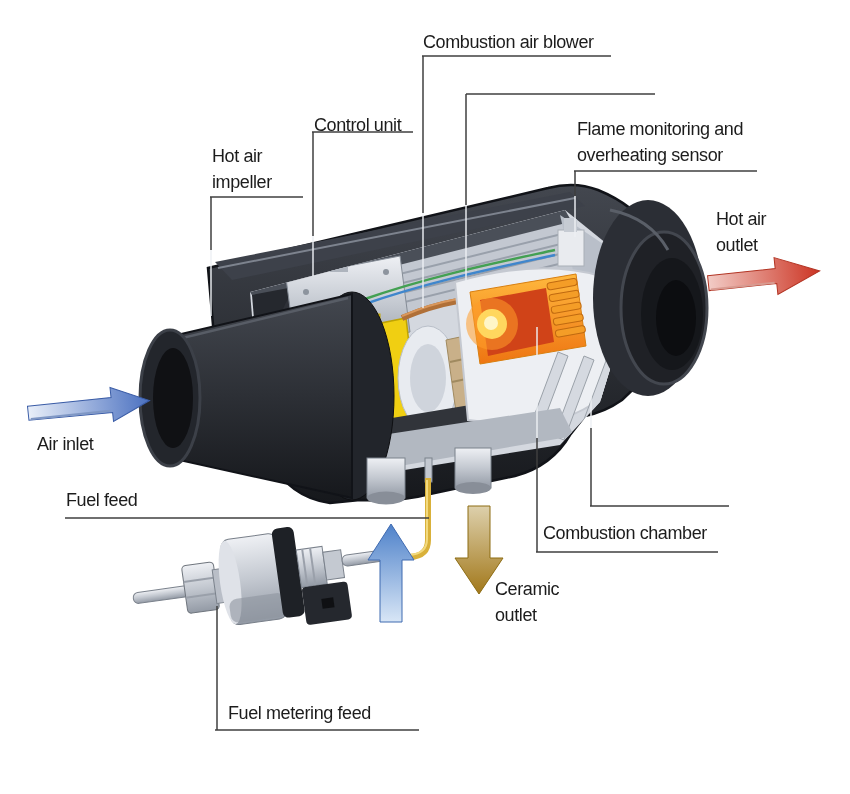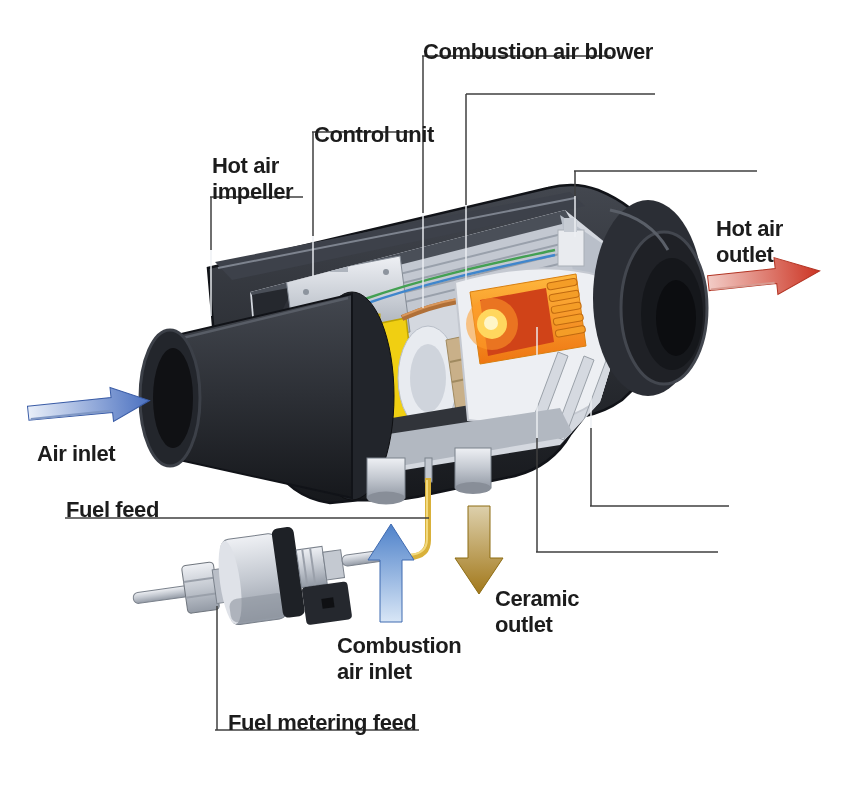--- a/index.html
+++ b/index.html
@@ -1,20 +1,20 @@
 <!DOCTYPE html>
 <html><head>
 <meta charset="utf-8">
 <style>
   html,body{margin:0;padding:0;background:#ffffff;}
   #stage{position:relative;width:850px;height:794px;background:#ffffff;overflow:hidden;
          font-family:"Liberation Sans", sans-serif;}
   #art{position:absolute;left:0;top:0;}
-  .label{position:absolute;font-size:22px;line-height:26px;color:#1c1c1c;
-         letter-spacing:-0.4px;white-space:pre-line;font-weight:bold;margin-top:10px;}
+  .label{position:absolute;font-size:18px;line-height:26px;color:#1c1c1c;
+         letter-spacing:-0.4px;white-space:pre-line;font-weight:normal;}
 </style>
 </head>
 <body>
 
 <div id="stage">
 
 <svg id="art" width="850" height="794" viewBox="0 0 850 794">
   <defs>
     <linearGradient id="silver" x1="0" y1="0" x2="0" y2="1">
       <stop offset="0" stop-color="#eef0f4"></stop>
@@ -234,25 +234,26 @@
     <line x1="313" y1="236" x2="313" y2="276"></line>
     <line x1="575" y1="196" x2="575" y2="237"></line>
     <line x1="211" y1="250" x2="211" y2="316"></line>
     <line x1="591" y1="428" x2="591" y2="372"></line>
     <line x1="537" y1="438" x2="537" y2="327"></line>
   </g>
 </svg>
 
 <div class="label" style="left:423px;top:29px">Combustion air blower</div>
 <div class="label" style="left:314px;top:112px">Control unit</div>
+<div class="label" style="left:577px;top:116px">Flame monitoring and
+overheating sensor</div>
 <div class="label" style="left:212px;top:143px">Hot air
 impeller</div>
 <div class="label" style="left:716px;top:206px">Hot air
 outlet</div>
 <div class="label" style="left:37px;top:431px">Air inlet</div>
 <div class="label" style="left:66px;top:487px">Fuel feed</div>
+<div class="label" style="left:543px;top:520px">Combustion chamber</div>
 <div class="label" style="left:495px;top:576px">Ceramic
 outlet</div>
-<div class="label" style="left:337px;top:623px">Combustion
-air inlet</div>
 <div class="label" style="left:228px;top:700px">Fuel metering feed</div>
 
 </div>
 
 </body></html>

